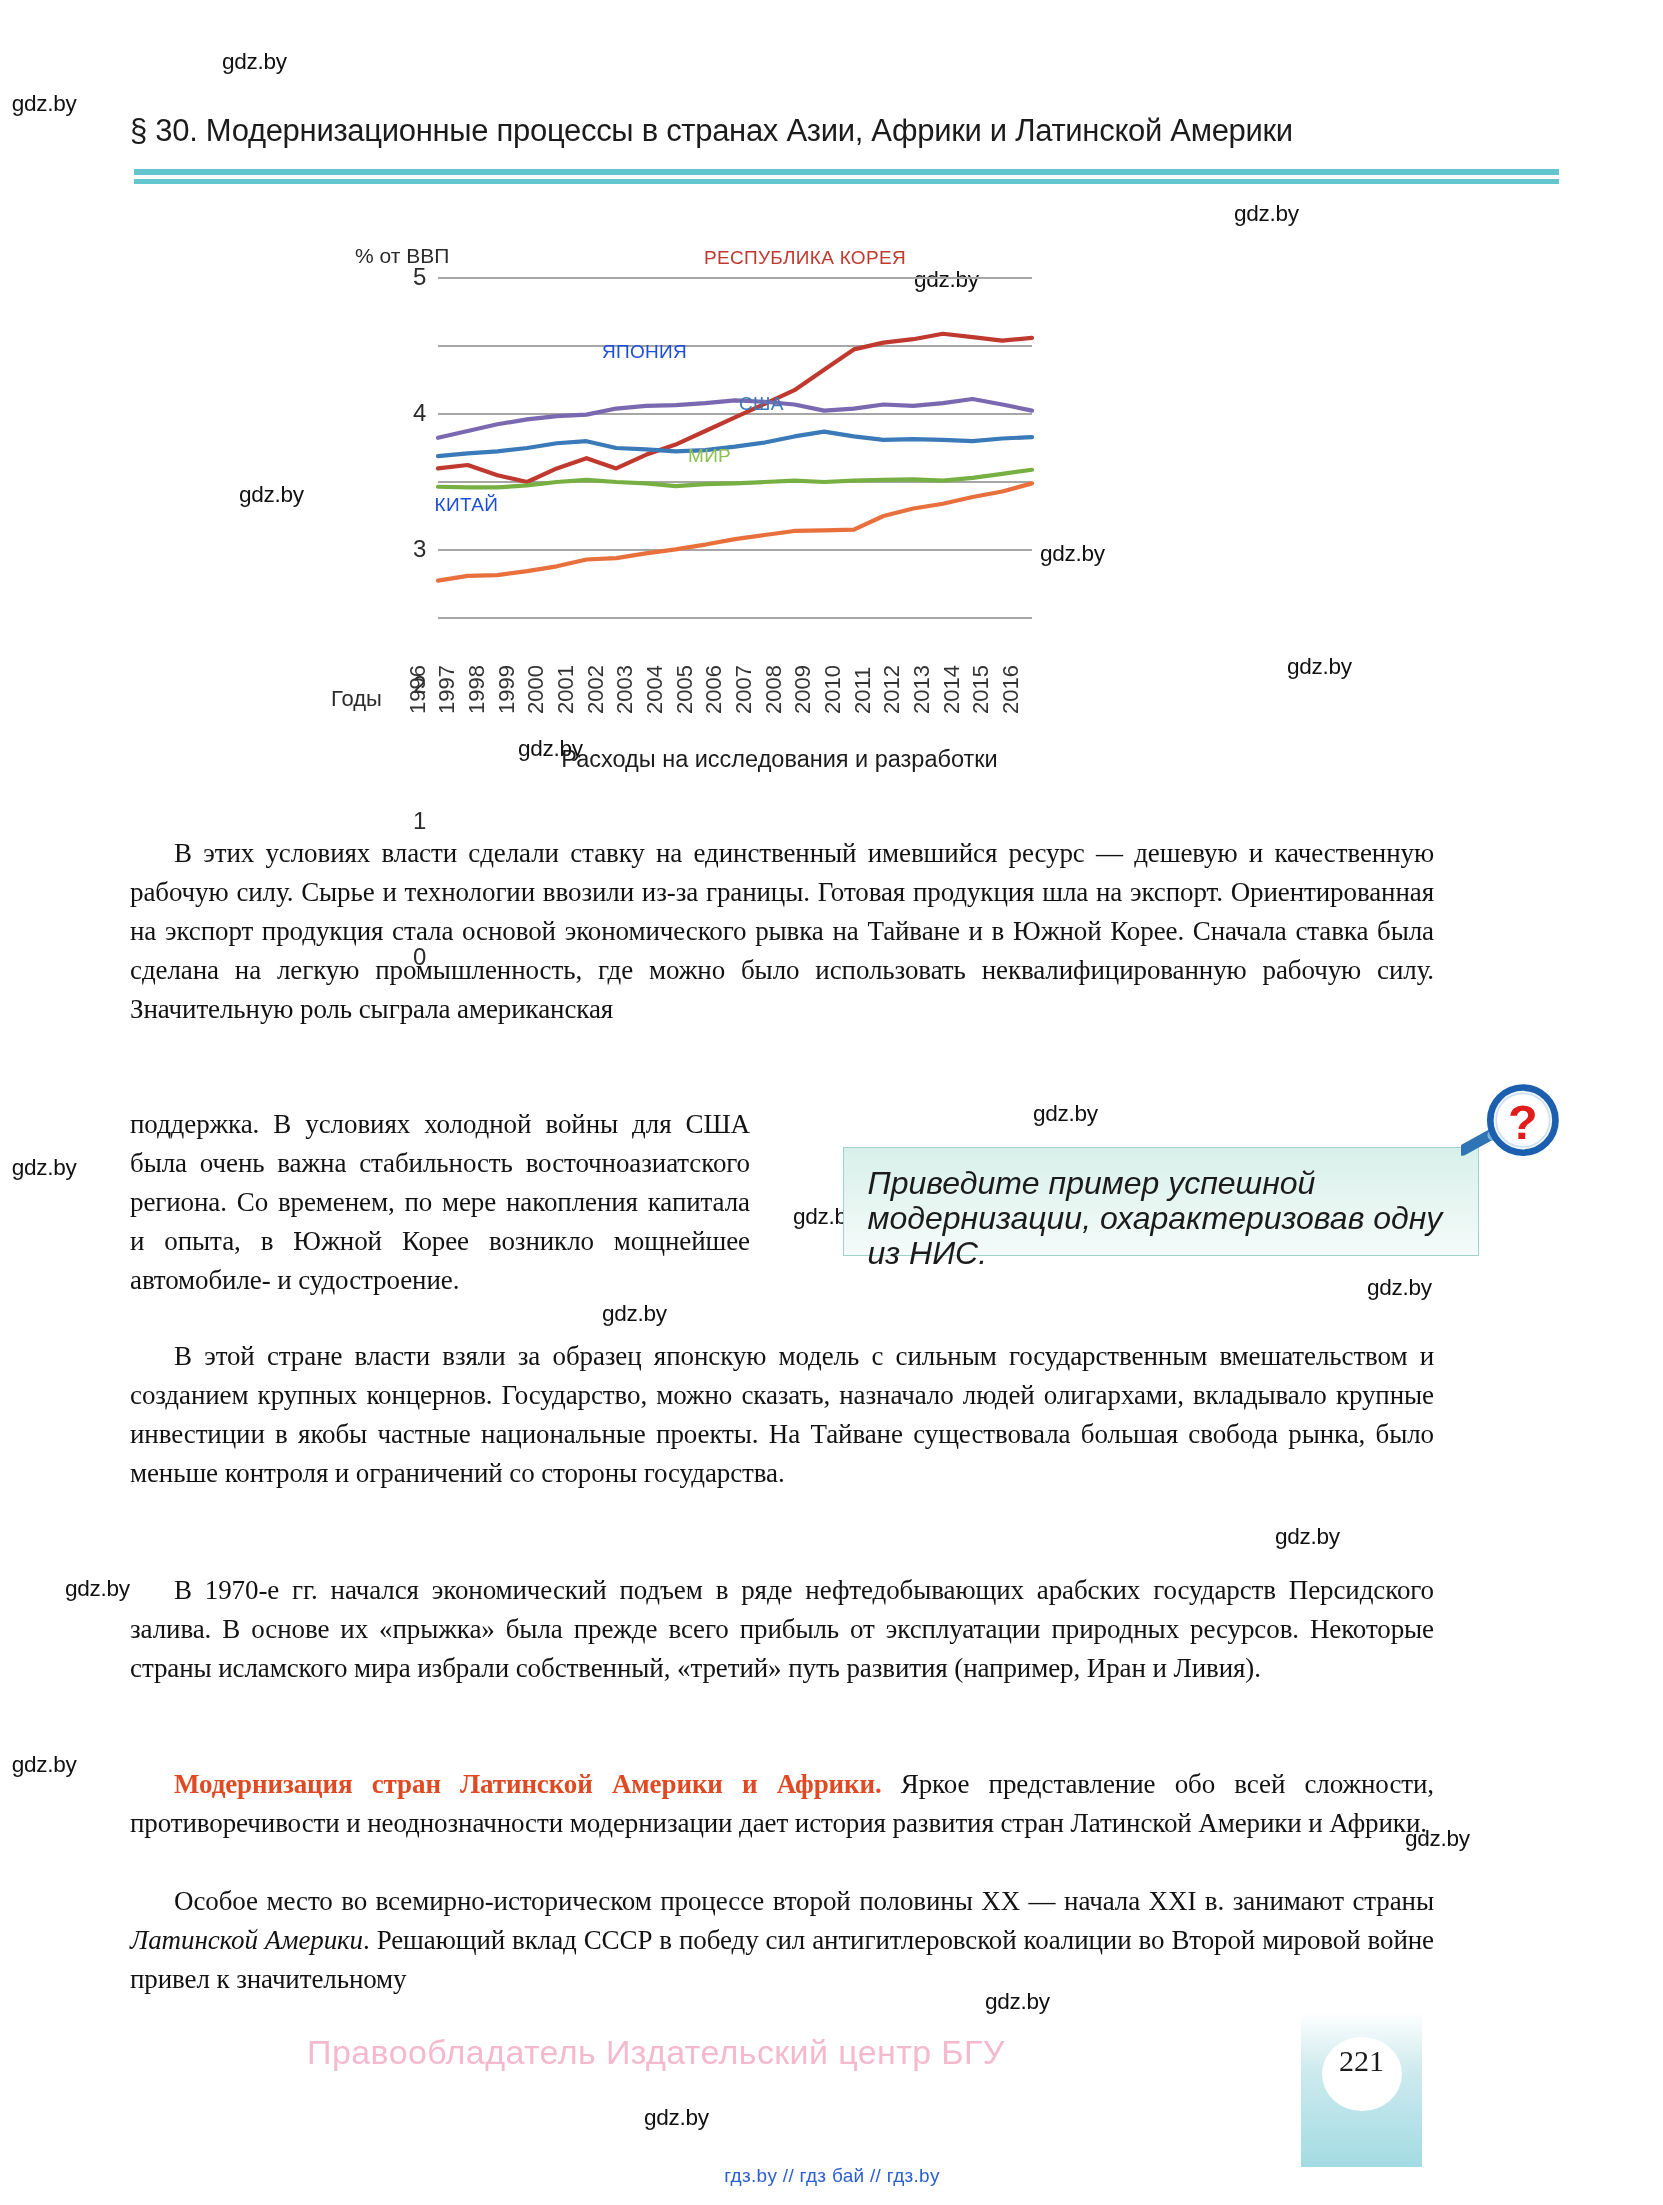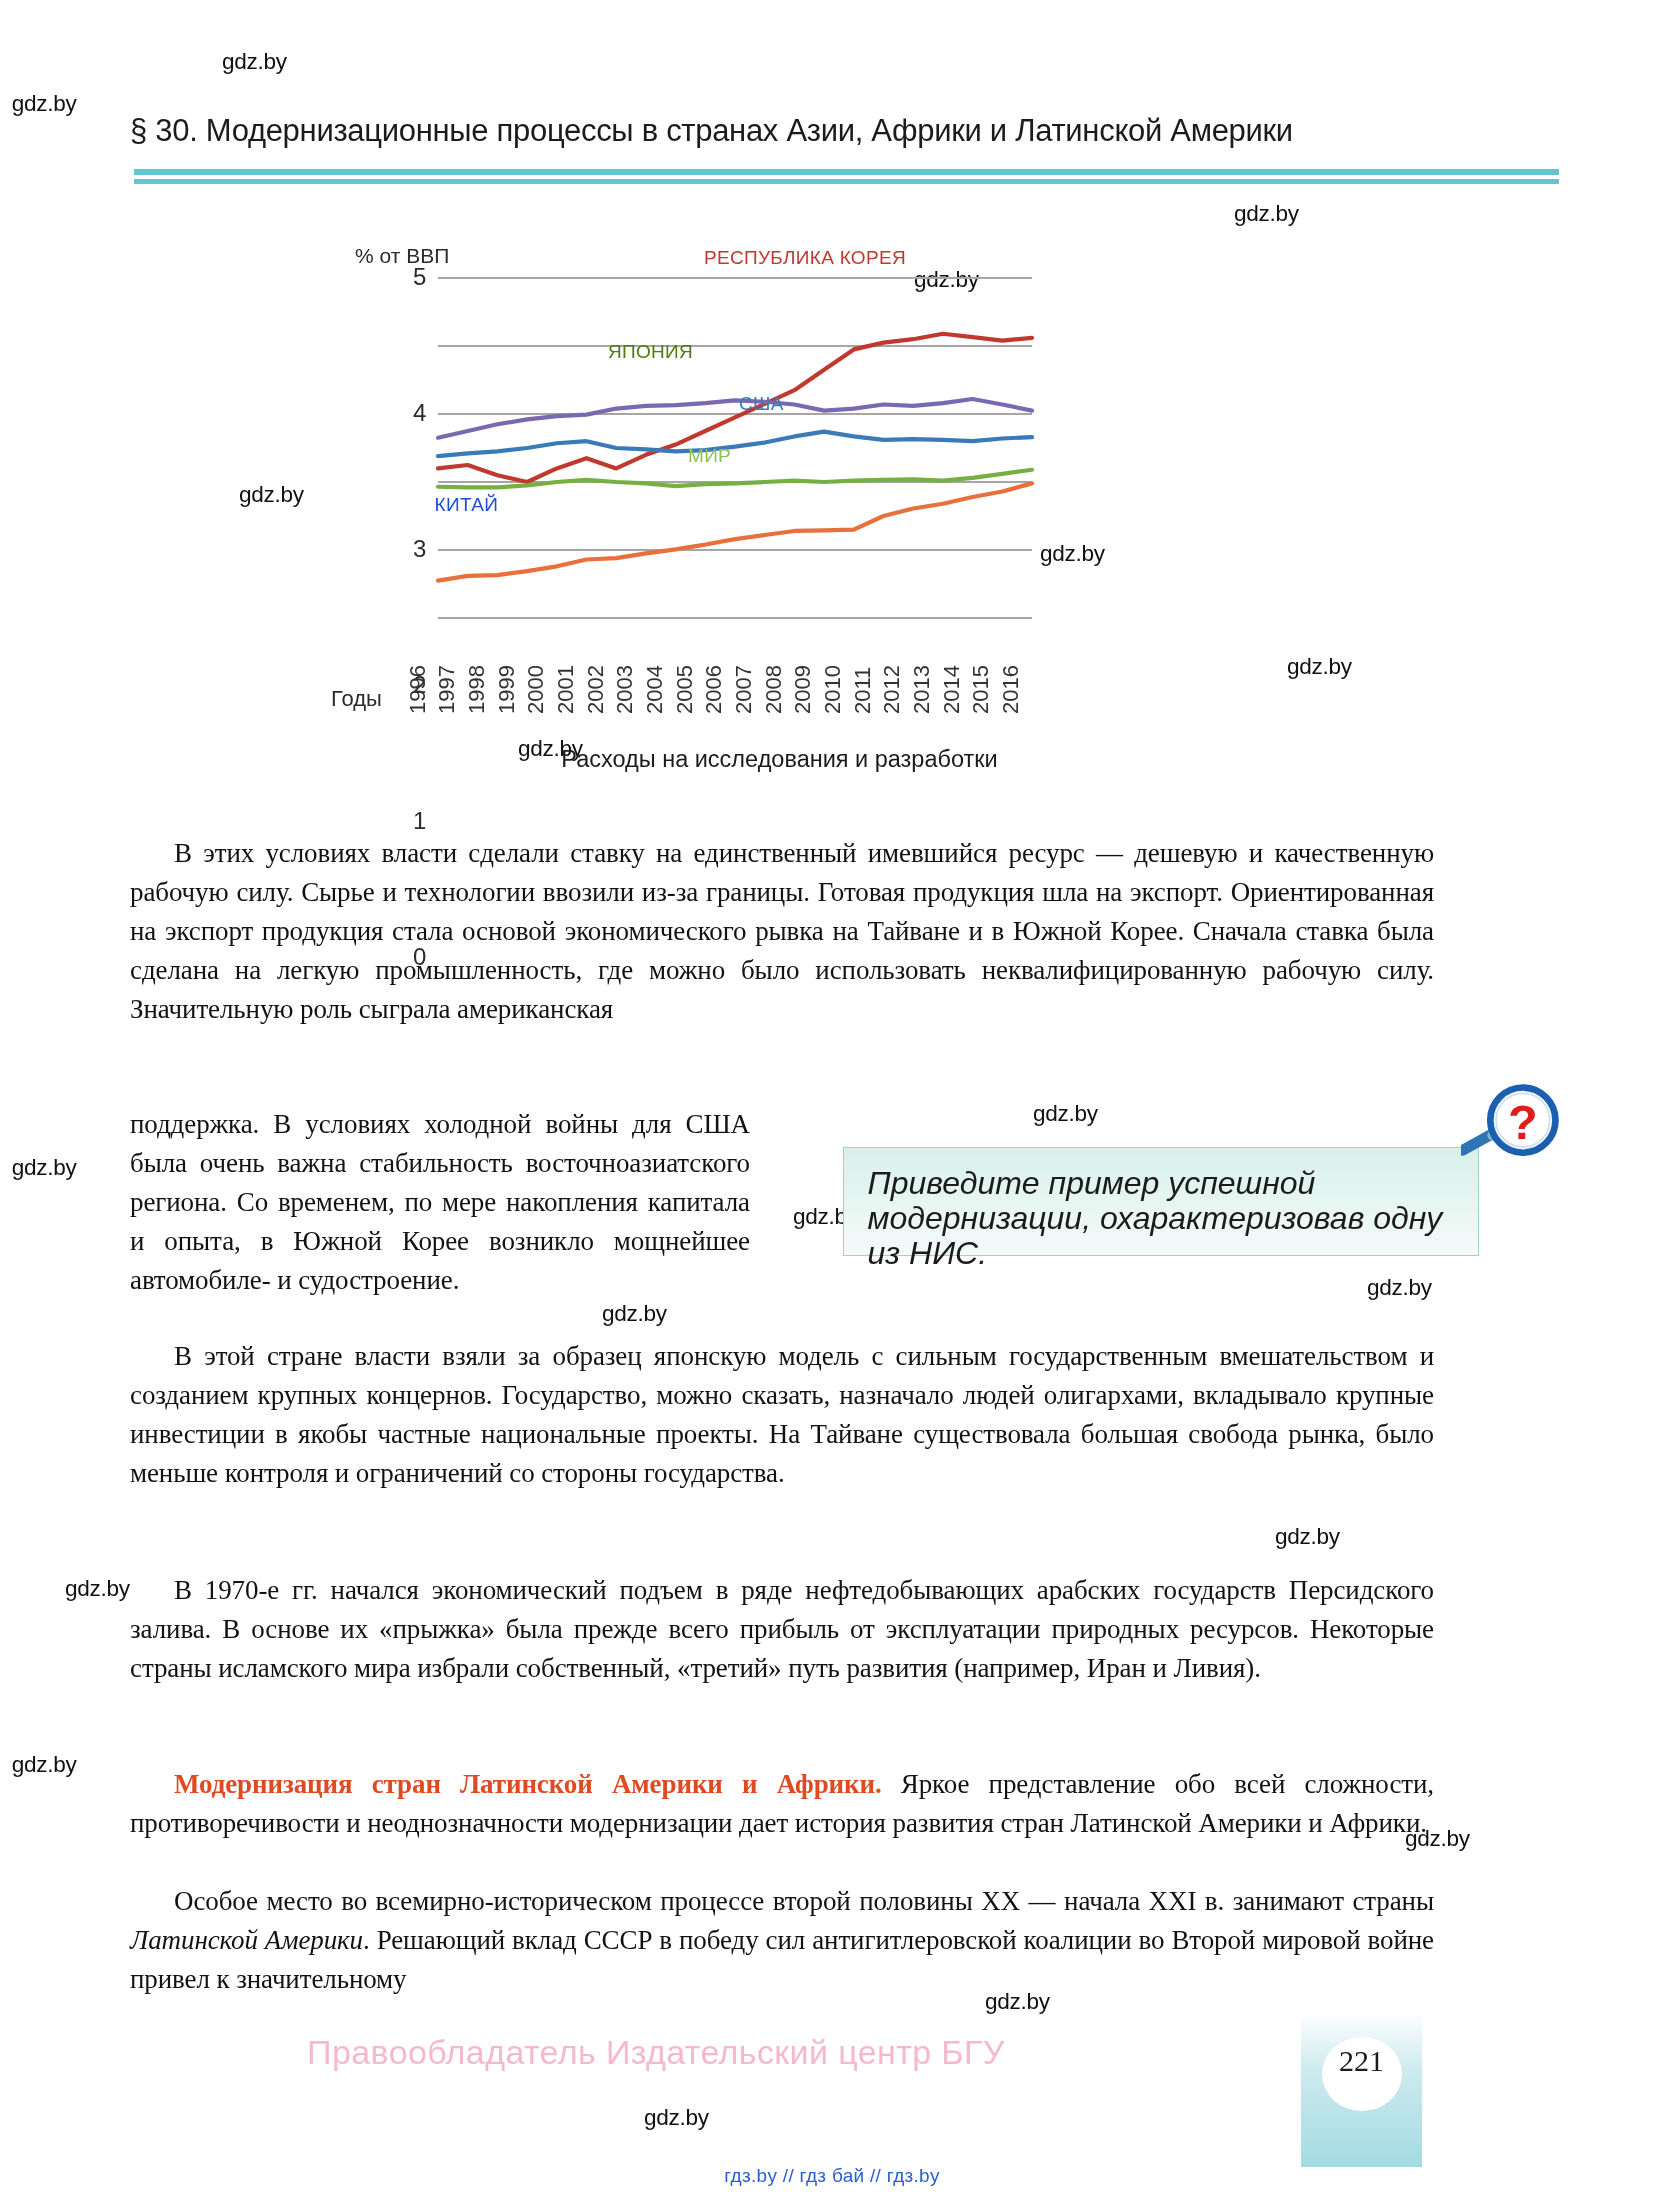--- a/index.html
+++ b/index.html
@@ -309,21 +309,21 @@
           </div>
         </div>
       <svg id="chart-svg" width="594" height="340" viewBox="0 0 708 405" preserveAspectRatio="none" style="position:absolute;left:0;top:0;overflow:visible;">
           <polyline points="0.00,226.80 35.40,222.75 70.80,234.90 106.20,243.00 141.60,226.80 177.00,214.65 212.40,226.80 247.80,210.60 283.20,198.45 318.60,182.25 354.00,166.05 389.40,149.85 424.80,133.65 460.20,109.35 495.60,85.05 531.00,76.95 566.40,72.90 601.80,66.42 637.20,70.47 672.60,74.52 708.00,71.28" fill="none" stroke="#c0392f" stroke-width="5" stroke-linejoin="round" stroke-linecap="round"></polyline>
           <polyline points="0.00,190.35 35.40,182.25 70.80,174.15 106.20,168.48 141.60,164.43 177.00,162.81 212.40,155.52 247.80,152.28 283.20,151.47 318.60,149.04 354.00,145.80 389.40,147.42 424.80,150.66 460.20,157.95 495.60,155.52 531.00,150.66 566.40,152.28 601.80,149.04 637.20,144.18 672.60,150.66 708.00,157.95" fill="none" stroke="#7a68b0" stroke-width="5" stroke-linejoin="round" stroke-linecap="round"></polyline>
           <polyline points="0.00,212.22 35.40,208.98 70.80,206.55 106.20,202.50 141.60,196.83 177.00,194.40 212.40,202.50 247.80,204.12 283.20,206.55 318.60,204.93 354.00,200.88 389.40,196.02 424.80,188.73 460.20,183.06 495.60,188.73 531.00,192.78 566.40,191.97 601.80,192.78 637.20,194.40 672.60,191.16 708.00,189.54" fill="none" stroke="#3a7ab8" stroke-width="5" stroke-linejoin="round" stroke-linecap="round"></polyline>
           <polyline points="0.00,248.67 35.40,249.48 70.80,249.48 106.20,247.05 141.60,243.00 177.00,240.57 212.40,243.00 247.80,244.62 283.20,247.86 318.60,245.43 354.00,244.62 389.40,243.00 424.80,241.38 460.20,243.00 495.60,241.38 531.00,240.57 566.40,239.76 601.80,241.38 637.20,238.14 672.60,233.28 708.00,228.42" fill="none" stroke="#76b043" stroke-width="5" stroke-linejoin="round" stroke-linecap="round"></polyline>
           <polyline points="0.00,360.45 35.40,354.78 70.80,353.97 106.20,349.11 141.60,343.44 177.00,335.34 212.40,333.72 247.80,328.05 283.20,323.19 318.60,317.52 354.00,311.04 389.40,306.18 424.80,301.32 460.20,300.51 495.60,299.70 531.00,283.50 566.40,274.59 601.80,268.92 637.20,260.82 672.60,254.34 708.00,244.62" fill="none" stroke="#e8703c" stroke-width="5" stroke-linejoin="round" stroke-linecap="round"></polyline>
         </svg>
       <span class="series-label" style="left:266px;top:-31px;color:#c0392f;">РЕСПУБЛИКА КОРЕЯ</span>
-      <span class="series-label" style="left:170px;top:63px;color:#4d7c0f;">ЯПОНИЯ</span>
+      <span class="series-label" style="left:164px;top:63px;color:#1d4ed8;">ЯПОНИЯ</span>
       <span class="series-label" style="left:301px;top:115px;color:#3a7ab8;">США</span>
       <span class="series-label" style="left:250px;top:167px;color:#8cc152;">МИР</span>
       <span class="series-label" style="left:-3.4px;top:216px;color:#1d4ed8;">КИТАЙ</span>
     </div>
 
     <div id="xlabels">
       <span class="years-word">Годы</span>
     <span class="xtick" style="left: -7.5px;">1996</span>
         <span class="xtick" style="left: 22px;">1997</span>
         <span class="xtick" style="left: 52px;">1998</span>

